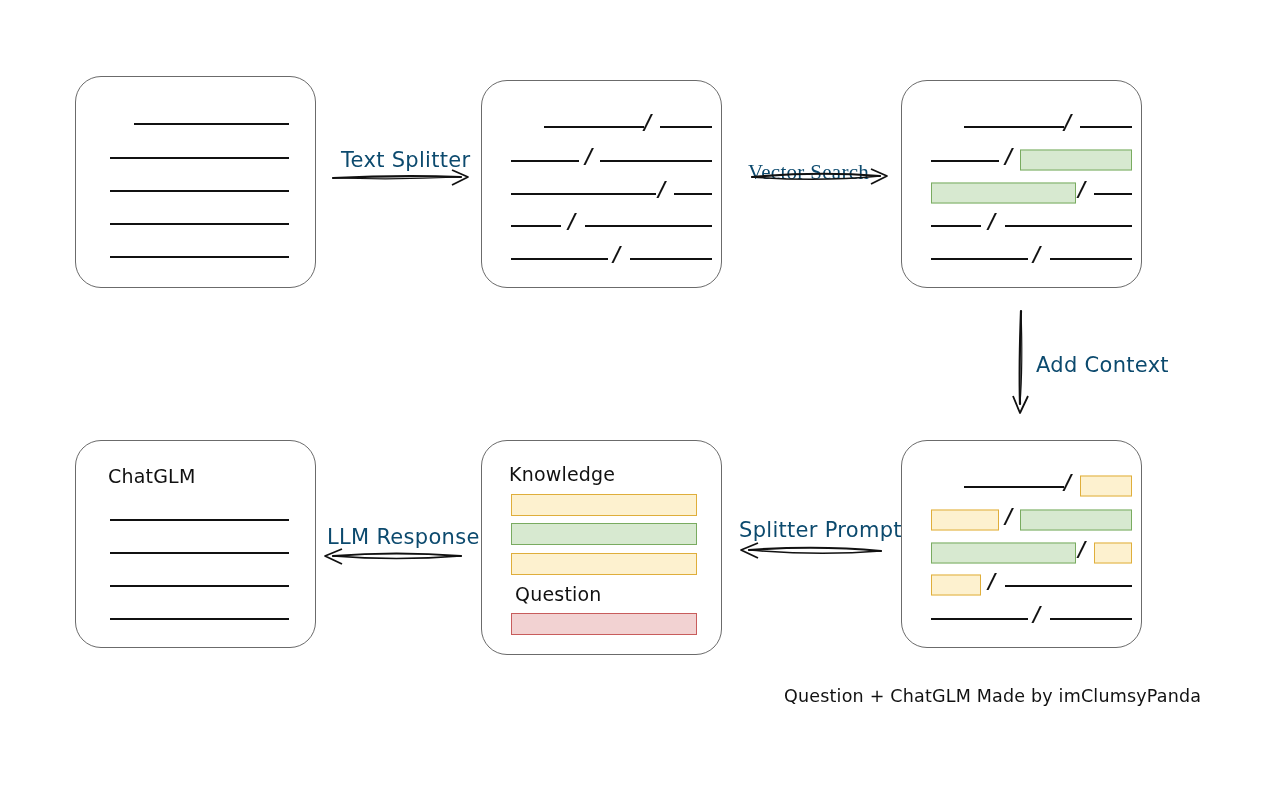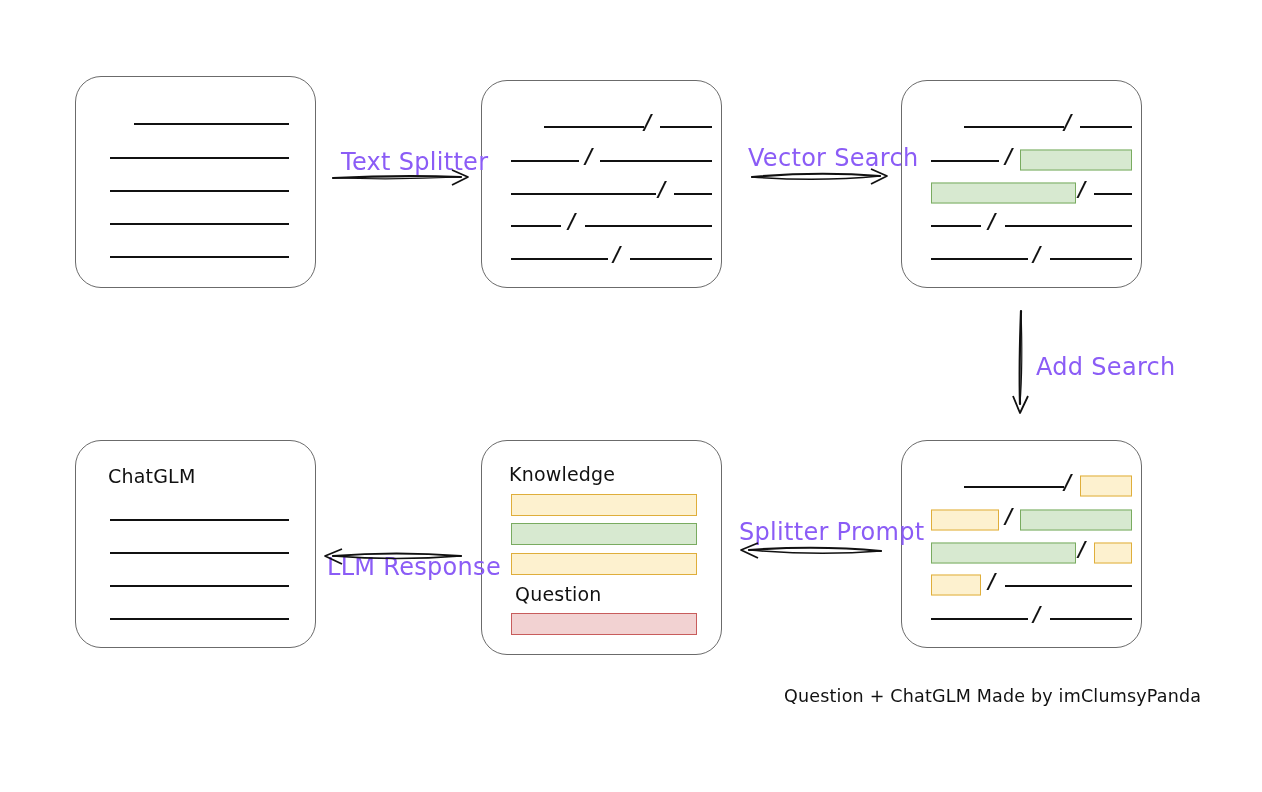--- a/index.html
+++ b/index.html
@@ -73,23 +73,23 @@
     font-size: 19px;
     letter-spacing: 0.2px;
     color: #111111;
     white-space: nowrap;
   }
 
   
   .arrow-label {
     position: absolute;
     font-family: "DejaVu Sans", sans-serif;
-    font-size: 24px;
+    font-size: 21px;
     letter-spacing: 0.3px;
-    color: #8b5cf6;
+    color: #0c4a6e;
     white-space: nowrap;
   }
 
   
   .caption {
     position: absolute;
     font-family: "DejaVu Sans", sans-serif;
     font-size: 17.5px;
     letter-spacing: 0.2px;
     color: #111111;
@@ -184,27 +184,27 @@
   <div class="doc-box" id="box-answer" style="left:75px; top:440px; width:241px; height:208px;">
     <div class="box-label" style="left:32px; top:24px;">ChatGLM</div>
   <div class="seg" style="left: 34px; width: 179px; top: 78px;"></div>
       <div class="seg" style="left: 34px; width: 179px; top: 111px;"></div>
       <div class="seg" style="left: 34px; width: 179px; top: 144px;"></div>
       <div class="seg" style="left: 34px; width: 179px; top: 177px;"></div>
     </div>
 
   <div class="arrow-label" style="left:341px; top:148px;">Text Splitter</div>
 
-  <div class="arrow-label" style="left:748px; top:144px;">Vector Search</div>
-
-  <div class="arrow-label" style="left:1036px; top:353px;">Add Search</div>
+  <div class="arrow-label" style="left:748px; top:160px;font-family:Liberation Serif, serif;">Vector Search</div>
+
+  <div class="arrow-label" style="left:1036px; top:353px;">Add Context</div>
 
   <div class="arrow-label" style="left:739px; top:518px;">Splitter Prompt</div>
 
-  <div class="arrow-label" style="left:327px; top:553px;">LLM Response</div>
+  <div class="arrow-label" style="left:327px; top:525px;">LLM Response</div>
 
   <div class="caption" style="left:784px; top:686px;">Question + ChatGLM Made by imClumsyPanda</div>
 
   <svg class="arrow-layer" viewBox="0 0 1262 792">
 
     <g>
       <path d="M333,178 Q399,175 461,177" stroke="#111" stroke-width="2.2" fill="none" stroke-linecap="round"></path>
       <path d="M333,178 Q399,180 461,177" stroke="#111" stroke-width="1.2" fill="none" stroke-linecap="round"></path>
       <path d="M452,170 L468,177 L452,185" stroke="#111" stroke-width="1.8" fill="none" stroke-linejoin="round"></path>
     </g>

